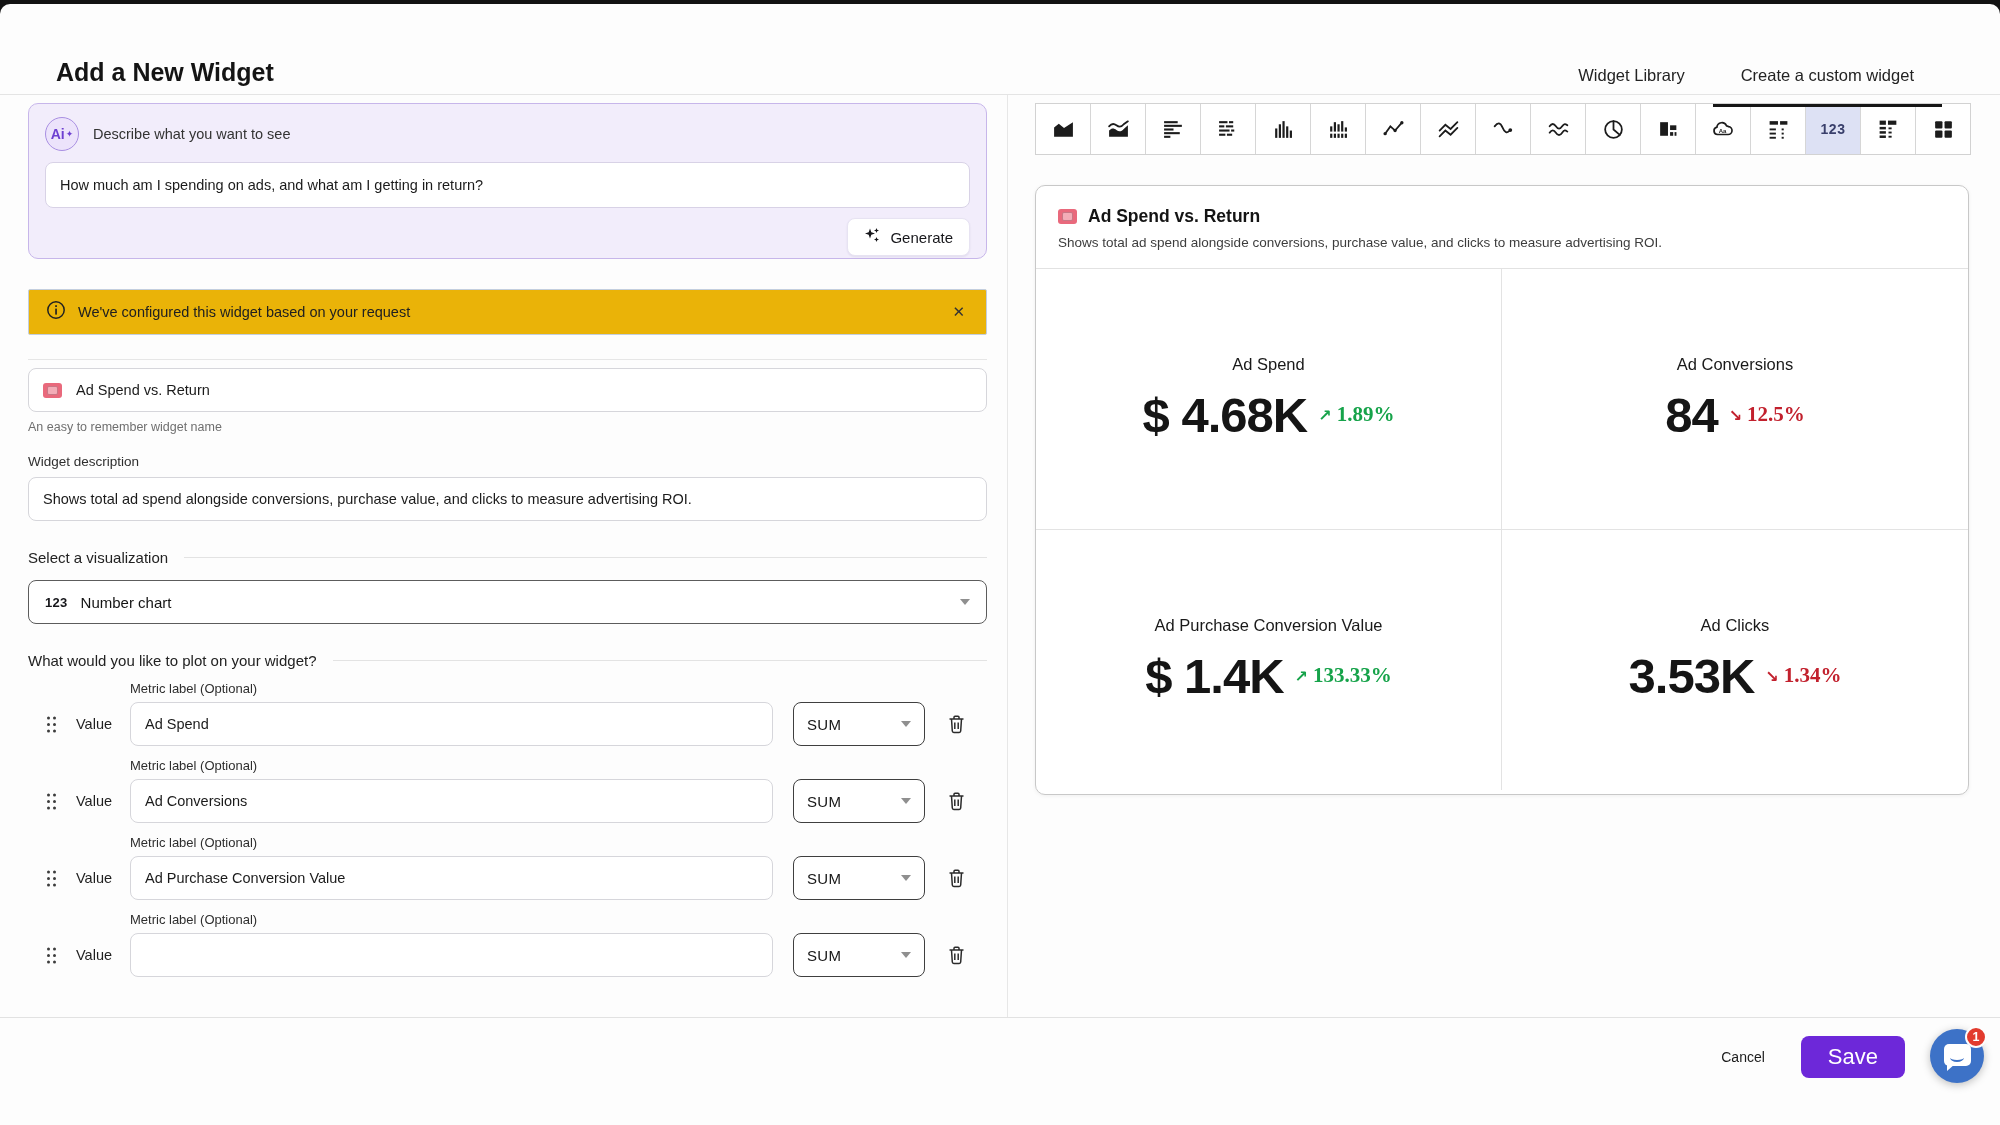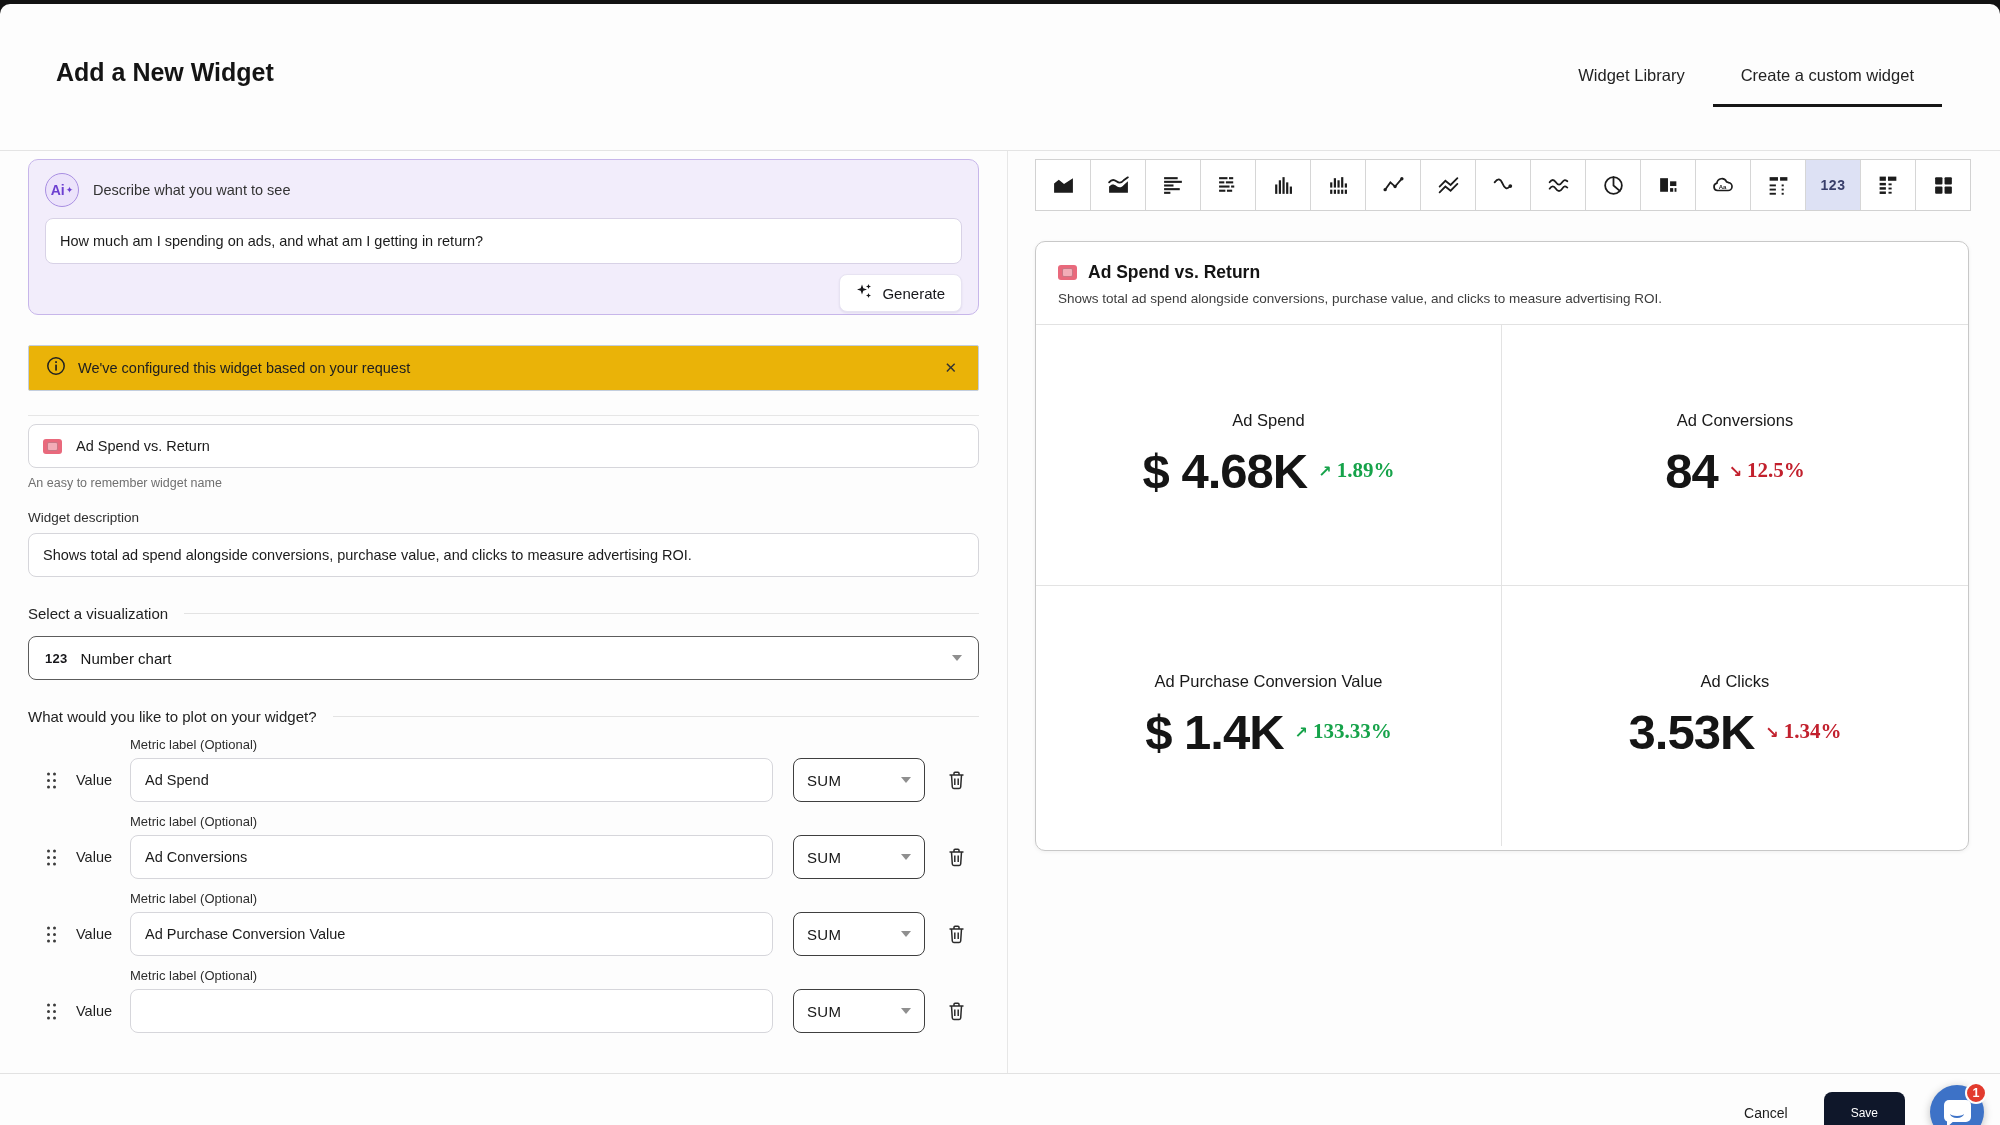--- a/index.html
+++ b/index.html
@@ -1,30 +1,30 @@
 <!DOCTYPE html>
 <html><head>
 <meta charset="utf-8">
 <style>
   * { margin:0; padding:0; box-sizing:border-box; }
   html,body { width:2000px; height:1125px; }
   body { background:#131313; font-family:"Liberation Sans","DejaVu Sans",sans-serif; color:#1b1b1b; }
   .window { position:absolute; top:4px; left:0; right:0; bottom:0; background:#fdfdfd; border-radius:10px 10px 0 0; overflow:hidden; }
 
   
-  .header { height:147px; position:relative; border-bottom:1px solid #e4e4e4; }
+  .header { height:91px; position:relative; border-bottom:1px solid #e4e4e4; }
   .page-title { position:absolute; left:56px; top:54px; font-size:25px; font-weight:600; color:#141414; }
   .tabs { position:absolute; right:58px; top:48px; display:flex; }
   .tab { font-size:16.5px; color:#232323; padding:14px 28px 22px; position:relative; cursor:pointer; white-space:nowrap; }
   .tab.active::after { content:""; position:absolute; left:0; right:0; bottom:0; height:3px; background:#161616; }
 
   .main { display:flex; height:922px; }
 
   
-  .left-pane { width:1008px; min-width:1008px; border-right:1px solid #e7e7e7; padding:8px 28px 0 28px; overflow:hidden; }
+  .left-pane { width:1008px; min-width:1008px; border-right:1px solid #e7e7e7; padding:8px 20px 0 28px; overflow:hidden; }
 
   .ai-box { background:#f2edfb; border:1px solid #c7b6ea; border-radius:10px; padding:12px 16px; height:156px; }
   .ai-row { display:flex; align-items:center; gap:14px; height:36px; }
   .ai-avatar { width:34px; height:34px; border-radius:50%; background:#ece3fb; border:1.5px solid #a98fe2; color:#6d3fd1; font-size:14px; font-weight:700; display:flex; align-items:center; justify-content:center; }
   .ai-avatar sup { font-size:9px; margin-left:1px; }
   .ai-label { font-size:14.5px; color:#333; }
   .ai-input { margin-top:10px; width:100%; height:46px; border:1px solid #d8d2e6; border-radius:8px; padding:0 14px; font-size:14.5px; color:#1b1b1b; background:#fff; font-family:inherit; }
   .gen-row { display:flex; justify-content:flex-end; margin-top:10px; }
   .generate-btn { height:38px; background:#fff; border:1px solid #e7e3f2; border-radius:8px; box-shadow:0 1px 2px rgba(40,20,90,.08); display:flex; align-items:center; gap:9px; padding:0 16px; font-size:15px; color:#17171b; cursor:pointer; }
 
@@ -85,21 +85,21 @@
   .q-label { font-size:16.5px; font-weight:500; color:#191919; }
   .q-valrow { display:flex; align-items:center; gap:11px; }
   .q-value { font-size:49px; font-weight:800; color:#151515; letter-spacing:-1px; }
   .q-delta { display:flex; align-items:baseline; gap:5px; font-weight:700; }
   .q-delta .arr { font-size:16px; } .q-delta .pct { font-size:21px;font-family:Liberation Serif, serif; }
   .up { color:#16a34a; } .down { color:#c2202d; }
 
   
   .footer { height:78px; border-top:1px solid #e2e2e2; display:flex; align-items:center; justify-content:flex-end; padding-right:95px; gap:36px; position:relative; background:#fdfdfd; }
   .cancel-btn { font-size:14px; color:#1c1c1c; cursor:pointer; }
-  .save-btn { background:#0f172a; color:#fff; border:none; border-radius:8px; height:42px; padding:0 27px; font-size:12px; font-family:inherit; cursor:pointer; }
+  .save-btn { background:#6d28d9; color:#fff; border:none; border-radius:8px; height:42px; padding:0 27px; font-size:22px; font-family:inherit; cursor:pointer; }
   .chat-bubble { position:absolute; right:16px; bottom:12px; width:54px; height:54px; border-radius:50%; background:#3d72c7; box-shadow:0 2px 8px rgba(0,0,0,.25); cursor:pointer; }
   .chat-ico { position:absolute; left:14px; top:15px; width:27px; height:22px; background:#fff; border-radius:5px; }
   .chat-ico::before { content:""; position:absolute; left:3px; bottom:-5px; width:0; height:0; border-top:7px solid #fff; border-right:8px solid transparent; }
   .chat-ico::after { content:""; position:absolute; left:6px; bottom:4px; width:14px; height:7px; border-bottom:2.5px solid #3d72c7; border-radius:0 0 50% 50%; }
   .chat-badge { position:absolute; top:-3px; right:-3px; width:22px; height:22px; border-radius:50%; background:#e23b2e; color:#fff; font-size:12.5px; font-weight:700; display:flex; align-items:center; justify-content:center; border:2px solid #fdfdfd; }
 </style>
 </head>
 <body>
 
 <div class="window">

